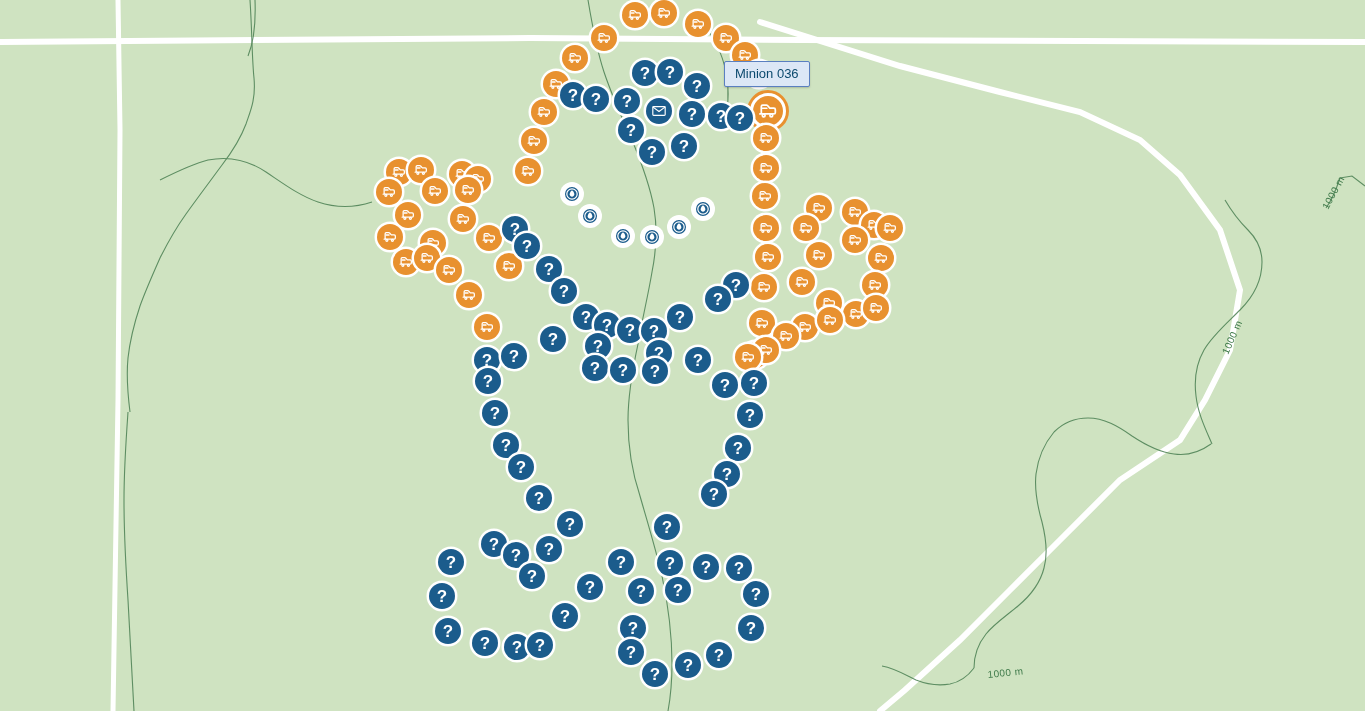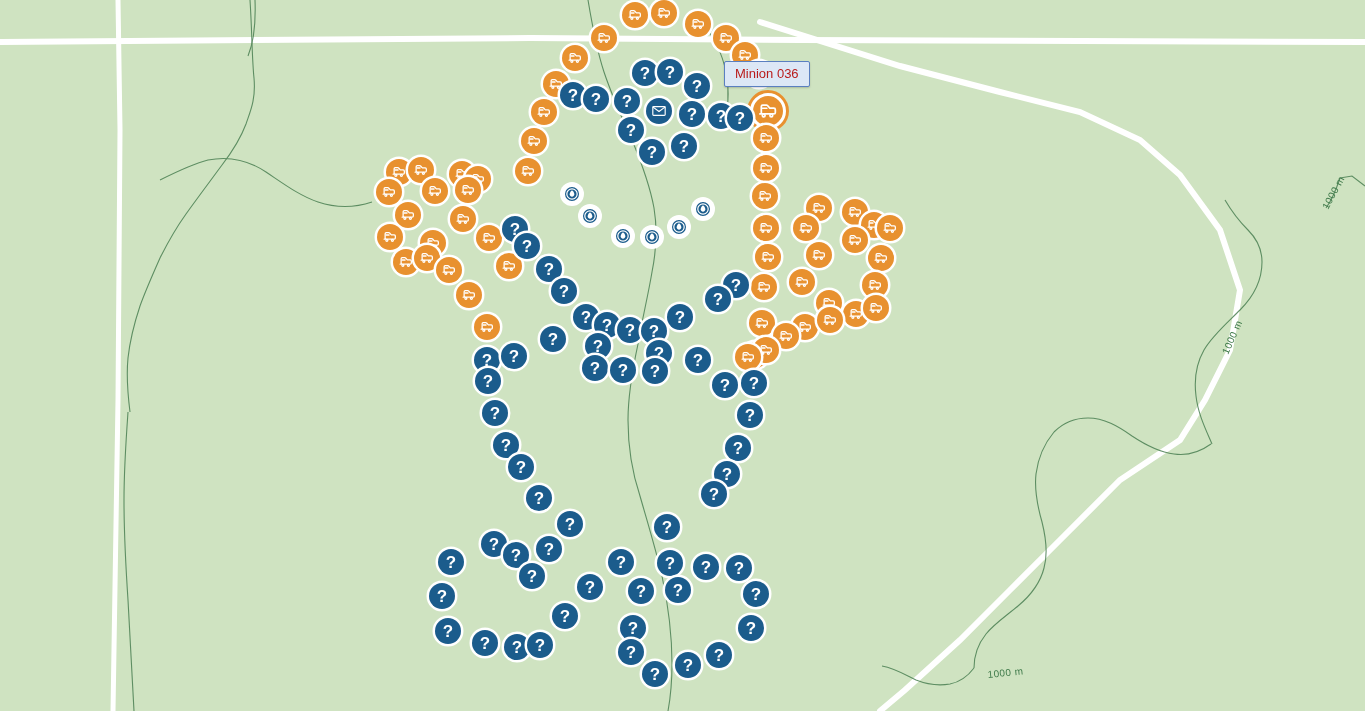--- a/index.html
+++ b/index.html
@@ -48,21 +48,21 @@
   }
   .marker.small-ring {
     border: 3px solid #ffffff;
     background: #1b5c8c;
     box-shadow: 0 0 0 2px #ffffff;
   }
   #tooltip {
     position: absolute;
     background: #dce7f6;
     border: 1px solid #5a7fc0;
-    color: #b91c1c;
+    color: #0c4a6e;
     font-size: 13px;
     font-family: "Liberation Sans", sans-serif;
     padding: 4px 10px 5px 10px;
     border-radius: 2px;
     white-space: nowrap;
     box-shadow: 0 1px 2px rgba(0,0,0,0.18);
     z-index: 500;
     pointer-events: none;
   }
   .contour-label {

